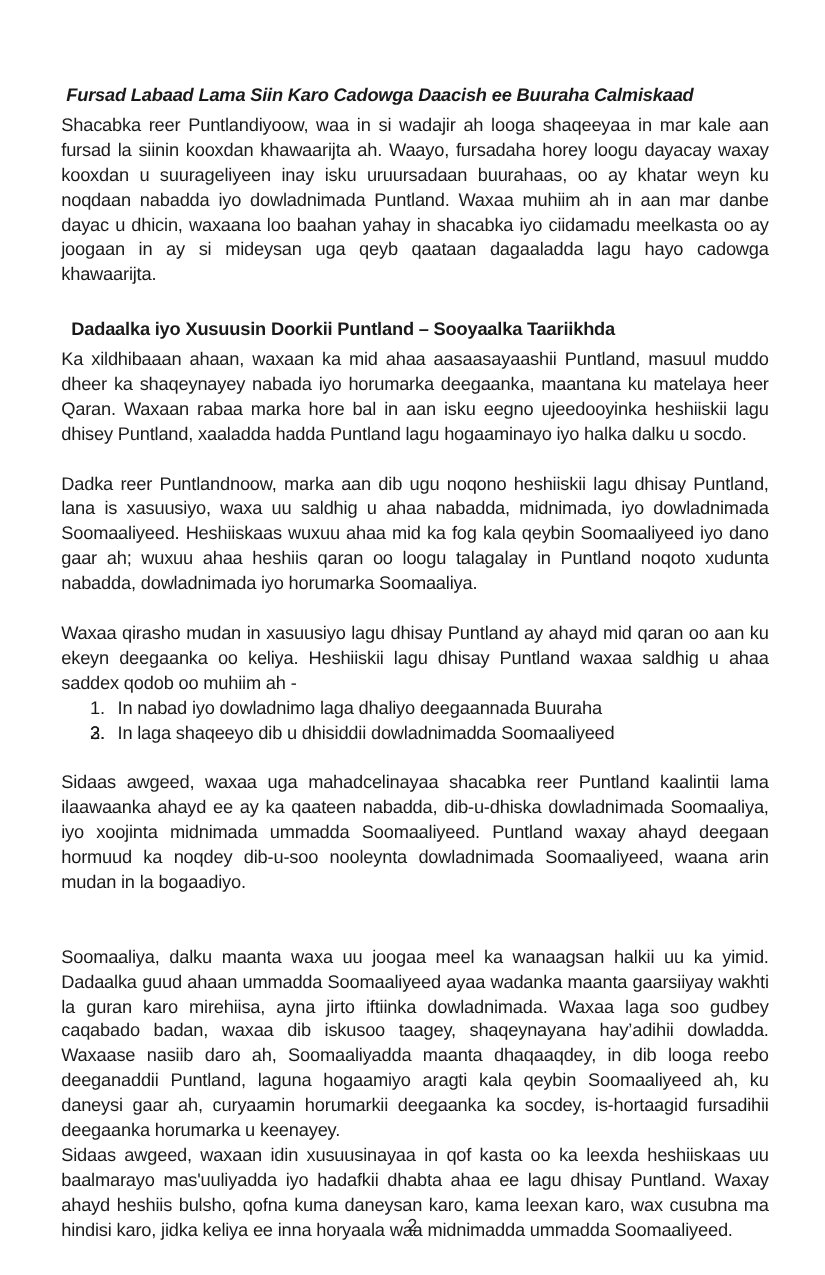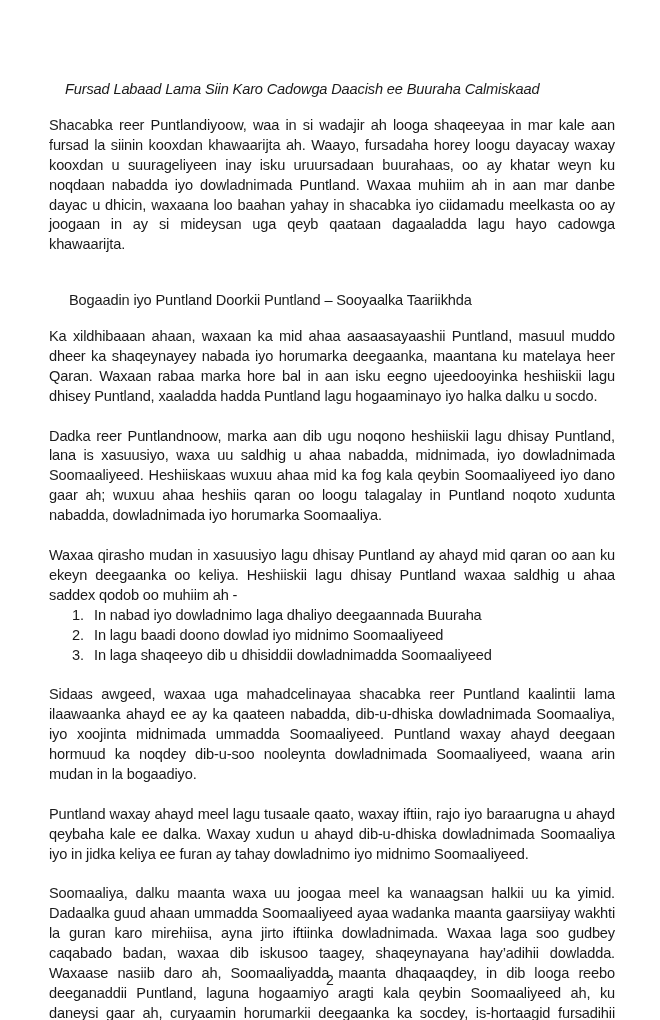--- a/index.html
+++ b/index.html
@@ -19,22 +19,22 @@
       position: absolute;
       left: 49px;
       top: 64px;
       width: 566px;
       font-size: 14.6px;
       line-height: 19.9px;
       letter-spacing: -0.15px;
       word-spacing: 0px;
     }
     .heading {
-      font-weight: normal;
-      margin: 16px;
+      font-weight: bold;
+      margin: 4px;
     }
     .heading.italic {
       font-style: italic;
     }
     .heading.h2 {
       padding-left: 4px;
     }
     p.body {
       margin: 0;
       text-align: justify;
@@ -68,48 +68,46 @@
 </head>
 <body>
 
 <div class="page">
 
   <div class="heading italic">Fursad Labaad Lama Siin Karo Cadowga Daacish ee Buuraha Calmiskaad</div>
   <p class="body">Shacabka reer Puntlandiyoow, waa in si wadajir ah looga shaqeeyaa in mar kale aan fursad la siinin kooxdan khawaarijta ah. Waayo, fursadaha horey loogu dayacay waxay kooxdan u suurageliyeen inay isku uruursadaan buurahaas, oo ay khatar weyn ku noqdaan nabadda iyo dowladnimada Puntland. Waxaa muhiim ah in aan mar danbe dayac u dhicin, waxaana loo baahan yahay in shacabka iyo ciidamadu meelkasta oo ay joogaan in ay si mideysan uga qeyb qaataan dagaaladda lagu hayo cadowga khawaarijta.</p>
 
   <div class="gap"></div>
 
-  <div class="heading h2">Bogaadin iyo Puntland Doorkii Puntland – Sooyaalka Taariikhda</div>
+  <div class="heading h2">Dadaalka iyo Xusuusin Doorkii Puntland – Sooyaalka Taariikhda</div>
   <p class="body">Ka xildhibaaan ahaan, waxaan ka mid ahaa aasaasayaashii Puntland, masuul muddo dheer ka shaqeynayey nabada iyo horumarka deegaanka, maantana ku matelaya heer Qaran. Waxaan rabaa marka hore bal in aan isku eegno ujeedooyinka heshiiskii lagu dhisey Puntland, xaaladda hadda Puntland lagu hogaaminayo iyo halka dalku u socdo.</p>
 
   <div class="gap"></div>
   <p class="body">Dadka reer Puntlandnoow, marka aan dib ugu noqono heshiiskii lagu dhisay Puntland, lana is xasuusiyo, waxa uu saldhig u ahaa nabadda, midnimada, iyo dowladnimada Soomaaliyeed. Heshiiskaas wuxuu ahaa mid ka fog kala qeybin Soomaaliyeed iyo dano gaar ah; wuxuu ahaa heshiis qaran oo loogu talagalay in Puntland noqoto xudunta nabadda, dowladnimada iyo horumarka Soomaaliya.</p>
 
   <div class="gap"></div>
   <p class="body">Waxaa qirasho mudan in xasuusiyo lagu dhisay Puntland ay ahayd mid qaran oo aan ku ekeyn deegaanka oo keliya. Heshiiskii lagu dhisay Puntland waxaa saldhig u ahaa saddex qodob oo muhiim ah -</p>
 
   <ol class="list">
     <li>
       <span class="num">1.</span>
       <span>In nabad iyo dowladnimo laga dhaliyo deegaannada Buuraha</span>
     </li>
     <li>
       <span class="num">2.</span>
-      <span>In lagu baadi doono dowlad iyo midnimo Soomaaliyeed</span>
     </li>
     <li>
       <span class="num">3.</span>
       <span>In laga shaqeeyo dib u dhisiddii dowladnimadda Soomaaliyeed</span>
     </li>
   </ol>
 
   <div class="gap"></div>
   <p class="body">Sidaas awgeed, waxaa uga mahadcelinayaa shacabka reer Puntland kaalintii lama ilaawaanka ahayd ee ay ka qaateen nabadda, dib-u-dhiska dowladnimada Soomaaliya, iyo xoojinta midnimada ummadda Soomaaliyeed. Puntland waxay ahayd deegaan hormuud ka noqdey dib-u-soo nooleynta dowladnimada Soomaaliyeed, waana arin mudan in la bogaadiyo.</p>
 
   <div class="gap"></div>
-  <p class="body">Puntland waxay ahayd meel lagu tusaale qaato, waxay iftiin, rajo iyo baraarugna u ahayd qeybaha kale ee dalka. Waxay xudun u ahayd dib-u-dhiska dowladnimada Soomaaliya iyo in jidka keliya ee furan ay tahay dowladnimo iyo midnimo Soomaaliyeed.</p>
 
   <div class="gap"></div>
   <p class="body">Soomaaliya, dalku maanta waxa uu joogaa meel ka wanaagsan halkii uu ka yimid. Dadaalka guud ahaan ummadda Soomaaliyeed ayaa wadanka maanta gaarsiiyay wakhti la guran karo mirehiisa, ayna jirto iftiinka dowladnimada. Waxaa laga soo gudbey caqabado badan, waxaa dib iskusoo taagey, shaqeynayana hay’adihii dowladda. Waxaase nasiib daro ah, Soomaaliyadda maanta dhaqaaqdey, in dib looga reebo deeganaddii Puntland, laguna hogaamiyo aragti kala qeybin Soomaaliyeed ah, ku daneysi gaar ah, curyaamin horumarkii deegaanka ka socdey, is-hortaagid fursadihii deegaanka horumarka u keenayey.</p>
   <p class="body">Sidaas awgeed, waxaan idin xusuusinayaa in qof kasta oo ka leexda heshiiskaas uu baalmarayo mas'uuliyadda iyo hadafkii dhabta ahaa ee lagu dhisay Puntland. Waxay ahayd heshiis bulsho, qofna kuma daneysan karo, kama leexan karo, wax cusubna ma hindisi karo, jidka keliya ee inna horyaala waa midnimadda ummadda Soomaaliyeed.</p>
 </div>
 
 <div class="page-number">2</div>
 
 </body></html>

